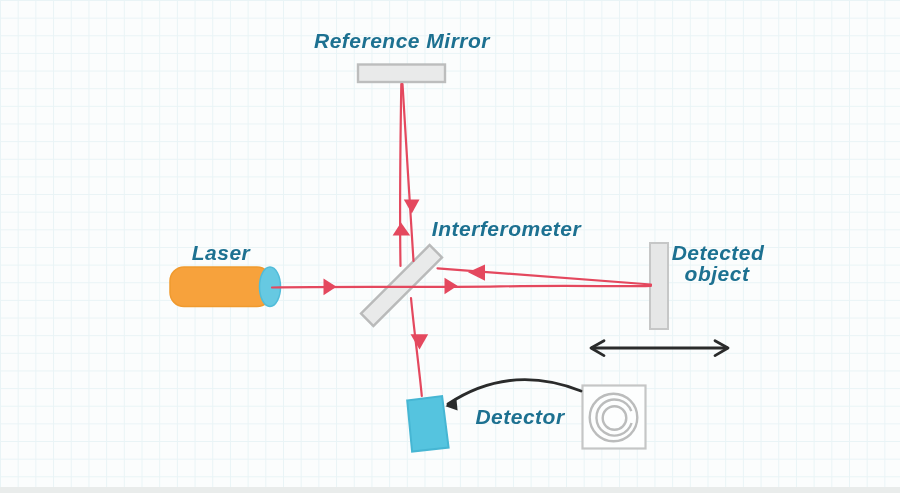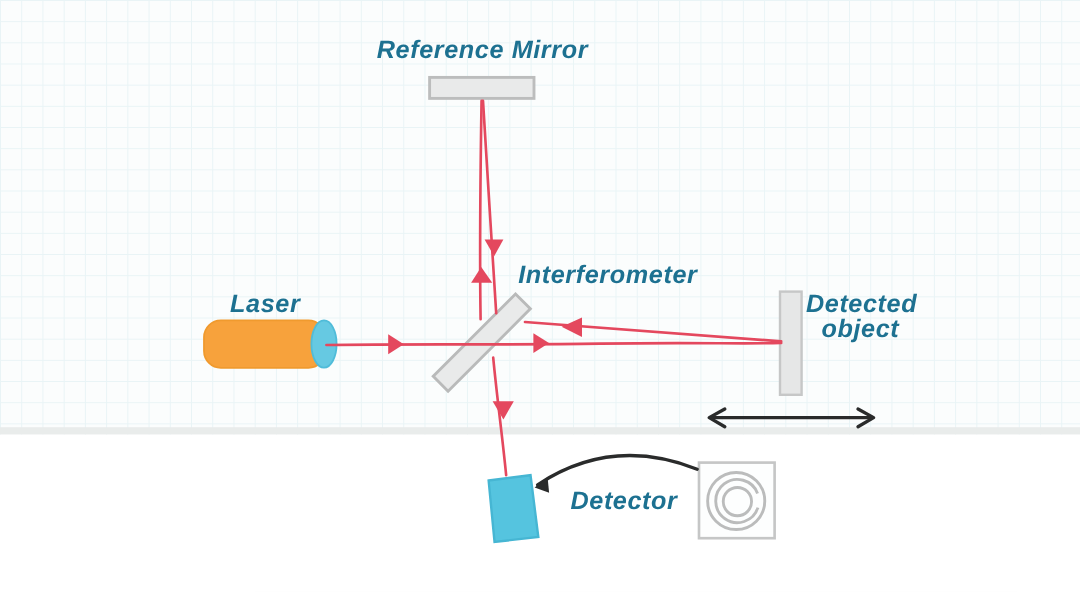--- a/index.html
+++ b/index.html
@@ -1,17 +1,17 @@
 <!DOCTYPE html>
 <html><head>
 <meta charset="utf-8">
 <style>
 html,body{margin:0;padding:0;}
 body{width:900px;height:493px;overflow:hidden;font-family:"Liberation Sans",sans-serif;}
-#page{position:relative;width:900px;height:362px;
+#page{position:relative;width:900px;height:493px;
  background-color:#fbfdfd;
  background-image:
   linear-gradient(#e9f4f6 1px, transparent 1px),
   linear-gradient(90deg, #e9f4f6 1px, transparent 1px);
  background-size:17.7px 17.65px;
 }
 #bottombar{position:absolute;left:0;bottom:0;width:900px;height:6px;background:#e9eceb;}
 svg{position:absolute;left:0;top:0;}
 .lbl{font-family:"Liberation Sans",sans-serif;font-style:italic;font-weight:bold;fill:#1d7191;}
 </style>

